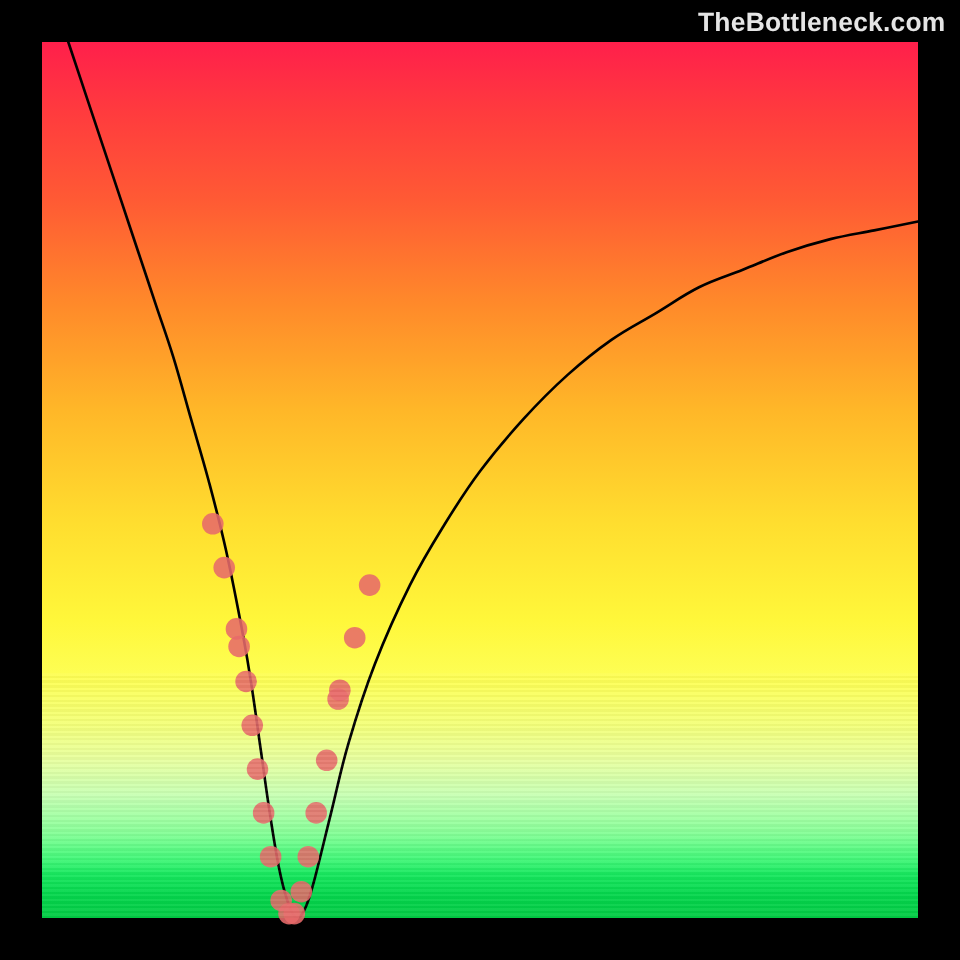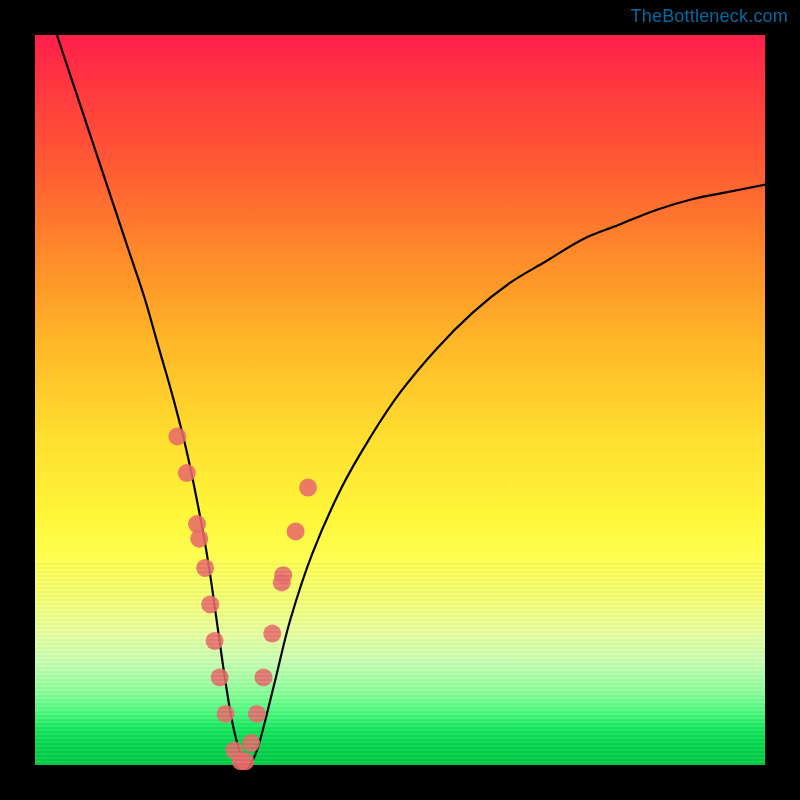--- a/index.html
+++ b/index.html
@@ -58,23 +58,23 @@
       rgba(255,255,255,0.05) 2px,
       rgba(0,0,0,0.03) 2px,
       rgba(0,0,0,0.03) 4px
     );
     pointer-events: none;
   }
   .watermark {
     position: absolute;
     top: 6px;
     right: 12px;
-    color: #0369a1;
-    font-size: 18px;
-    font-weight: 400;
+    color: #e5e5e5;
+    font-size: 22px;
+    font-weight: 700;
     letter-spacing: 0.2px;
     z-index: 10;
   }
   svg.overlay {
     position: absolute;
     top: 0;
     left: 0;
     width: 730px;
     height: 730px;
     overflow: visible;

